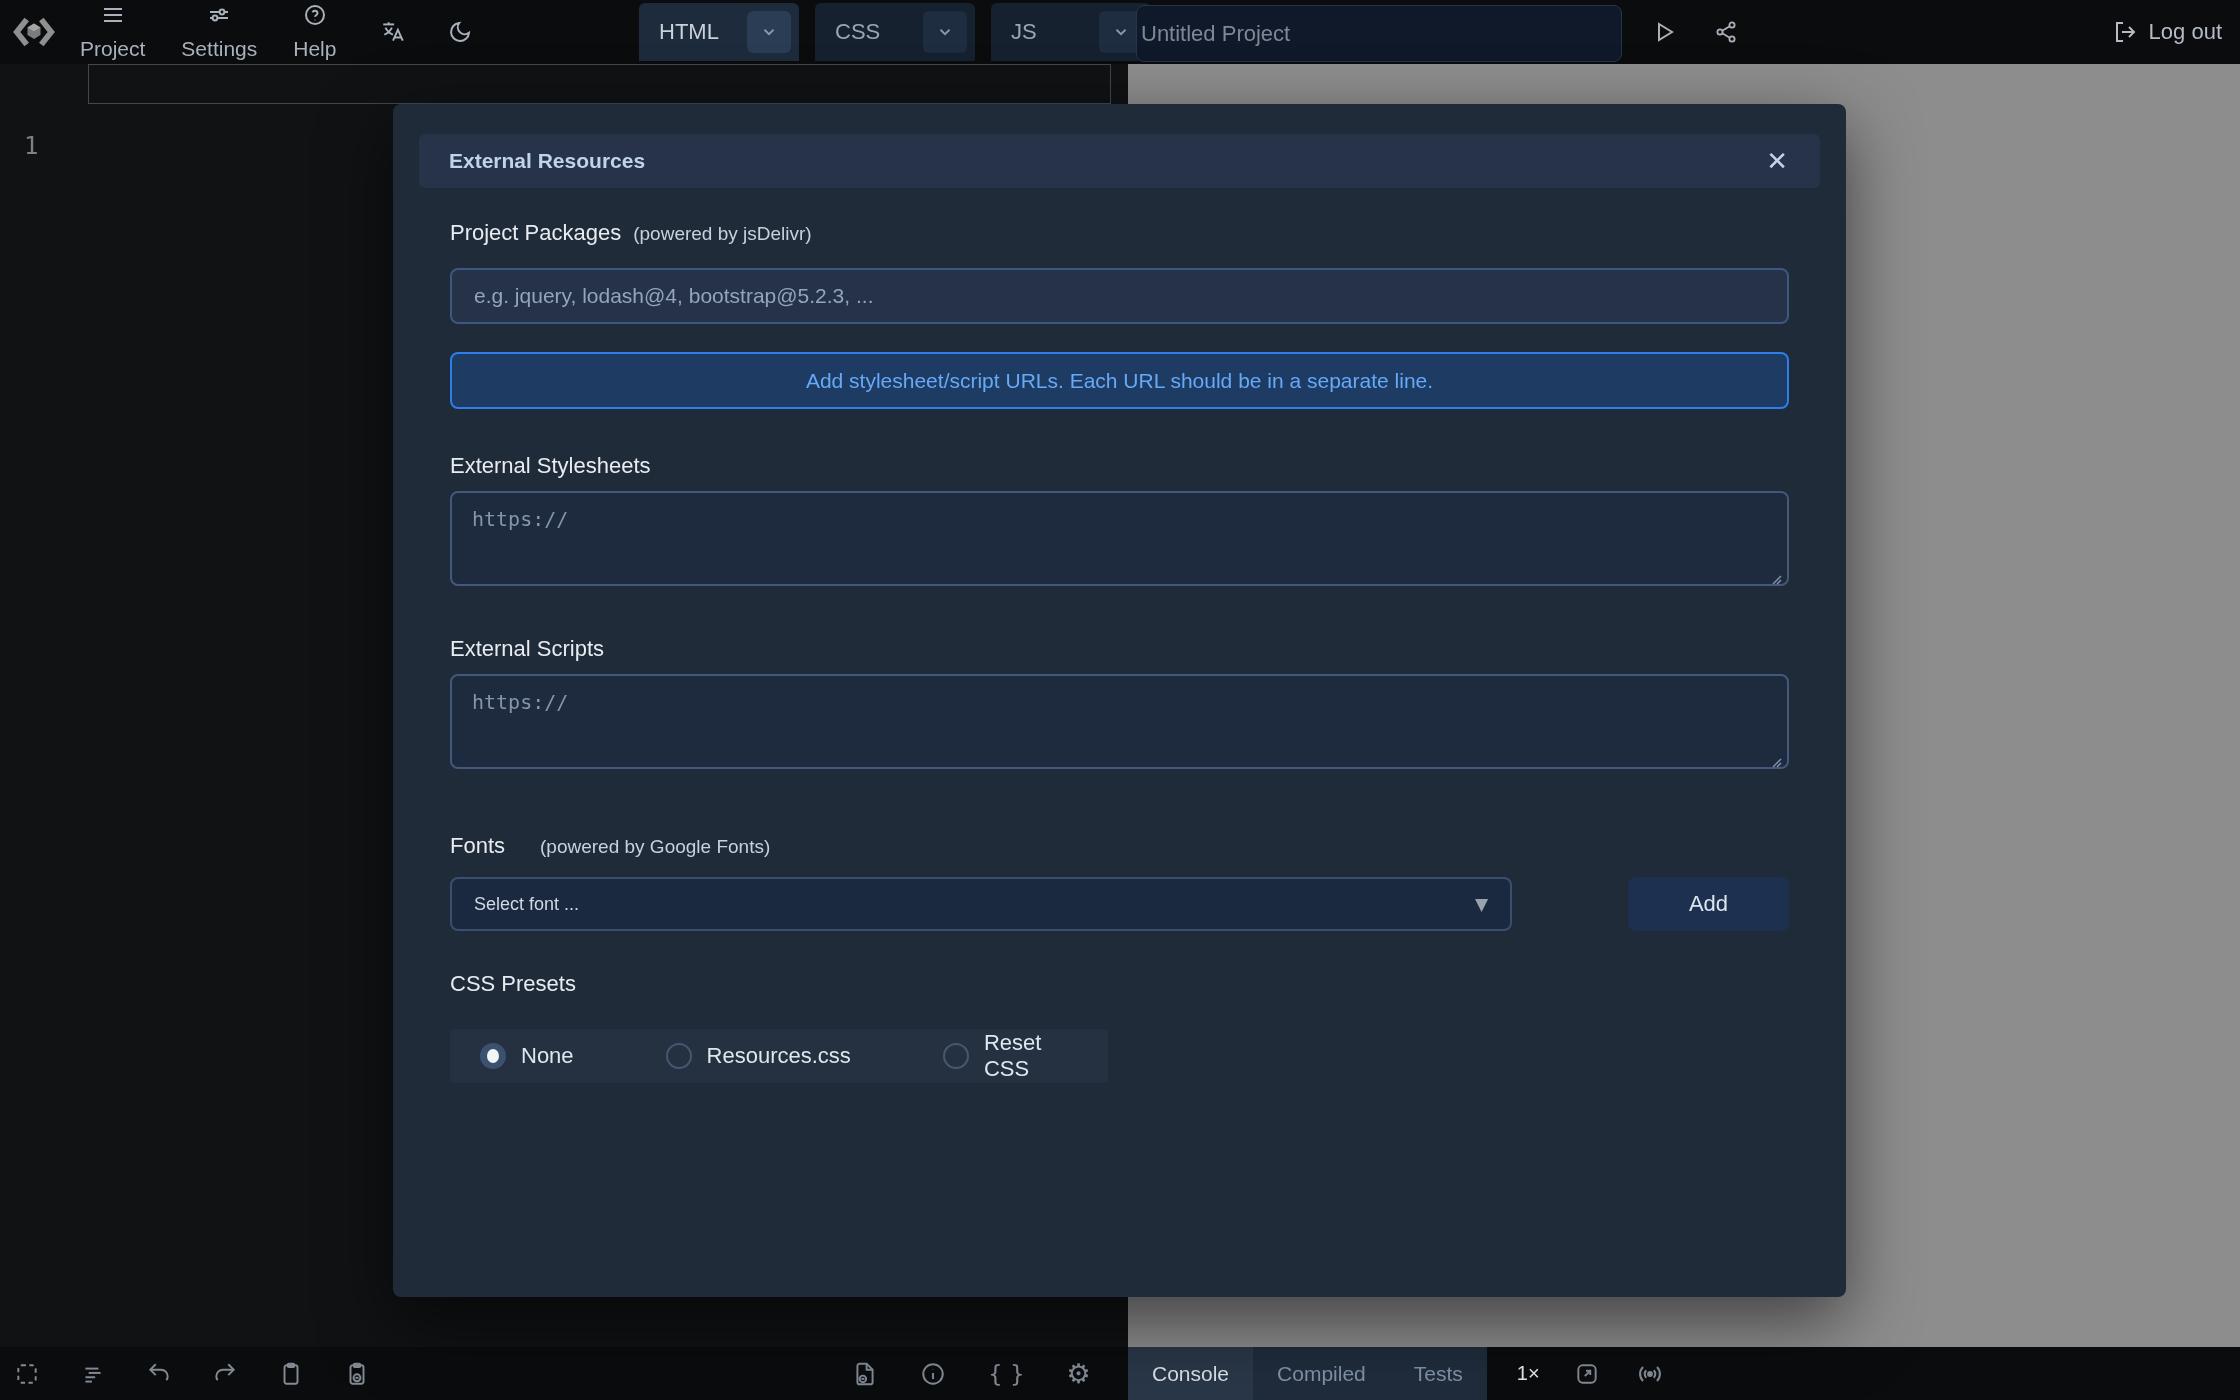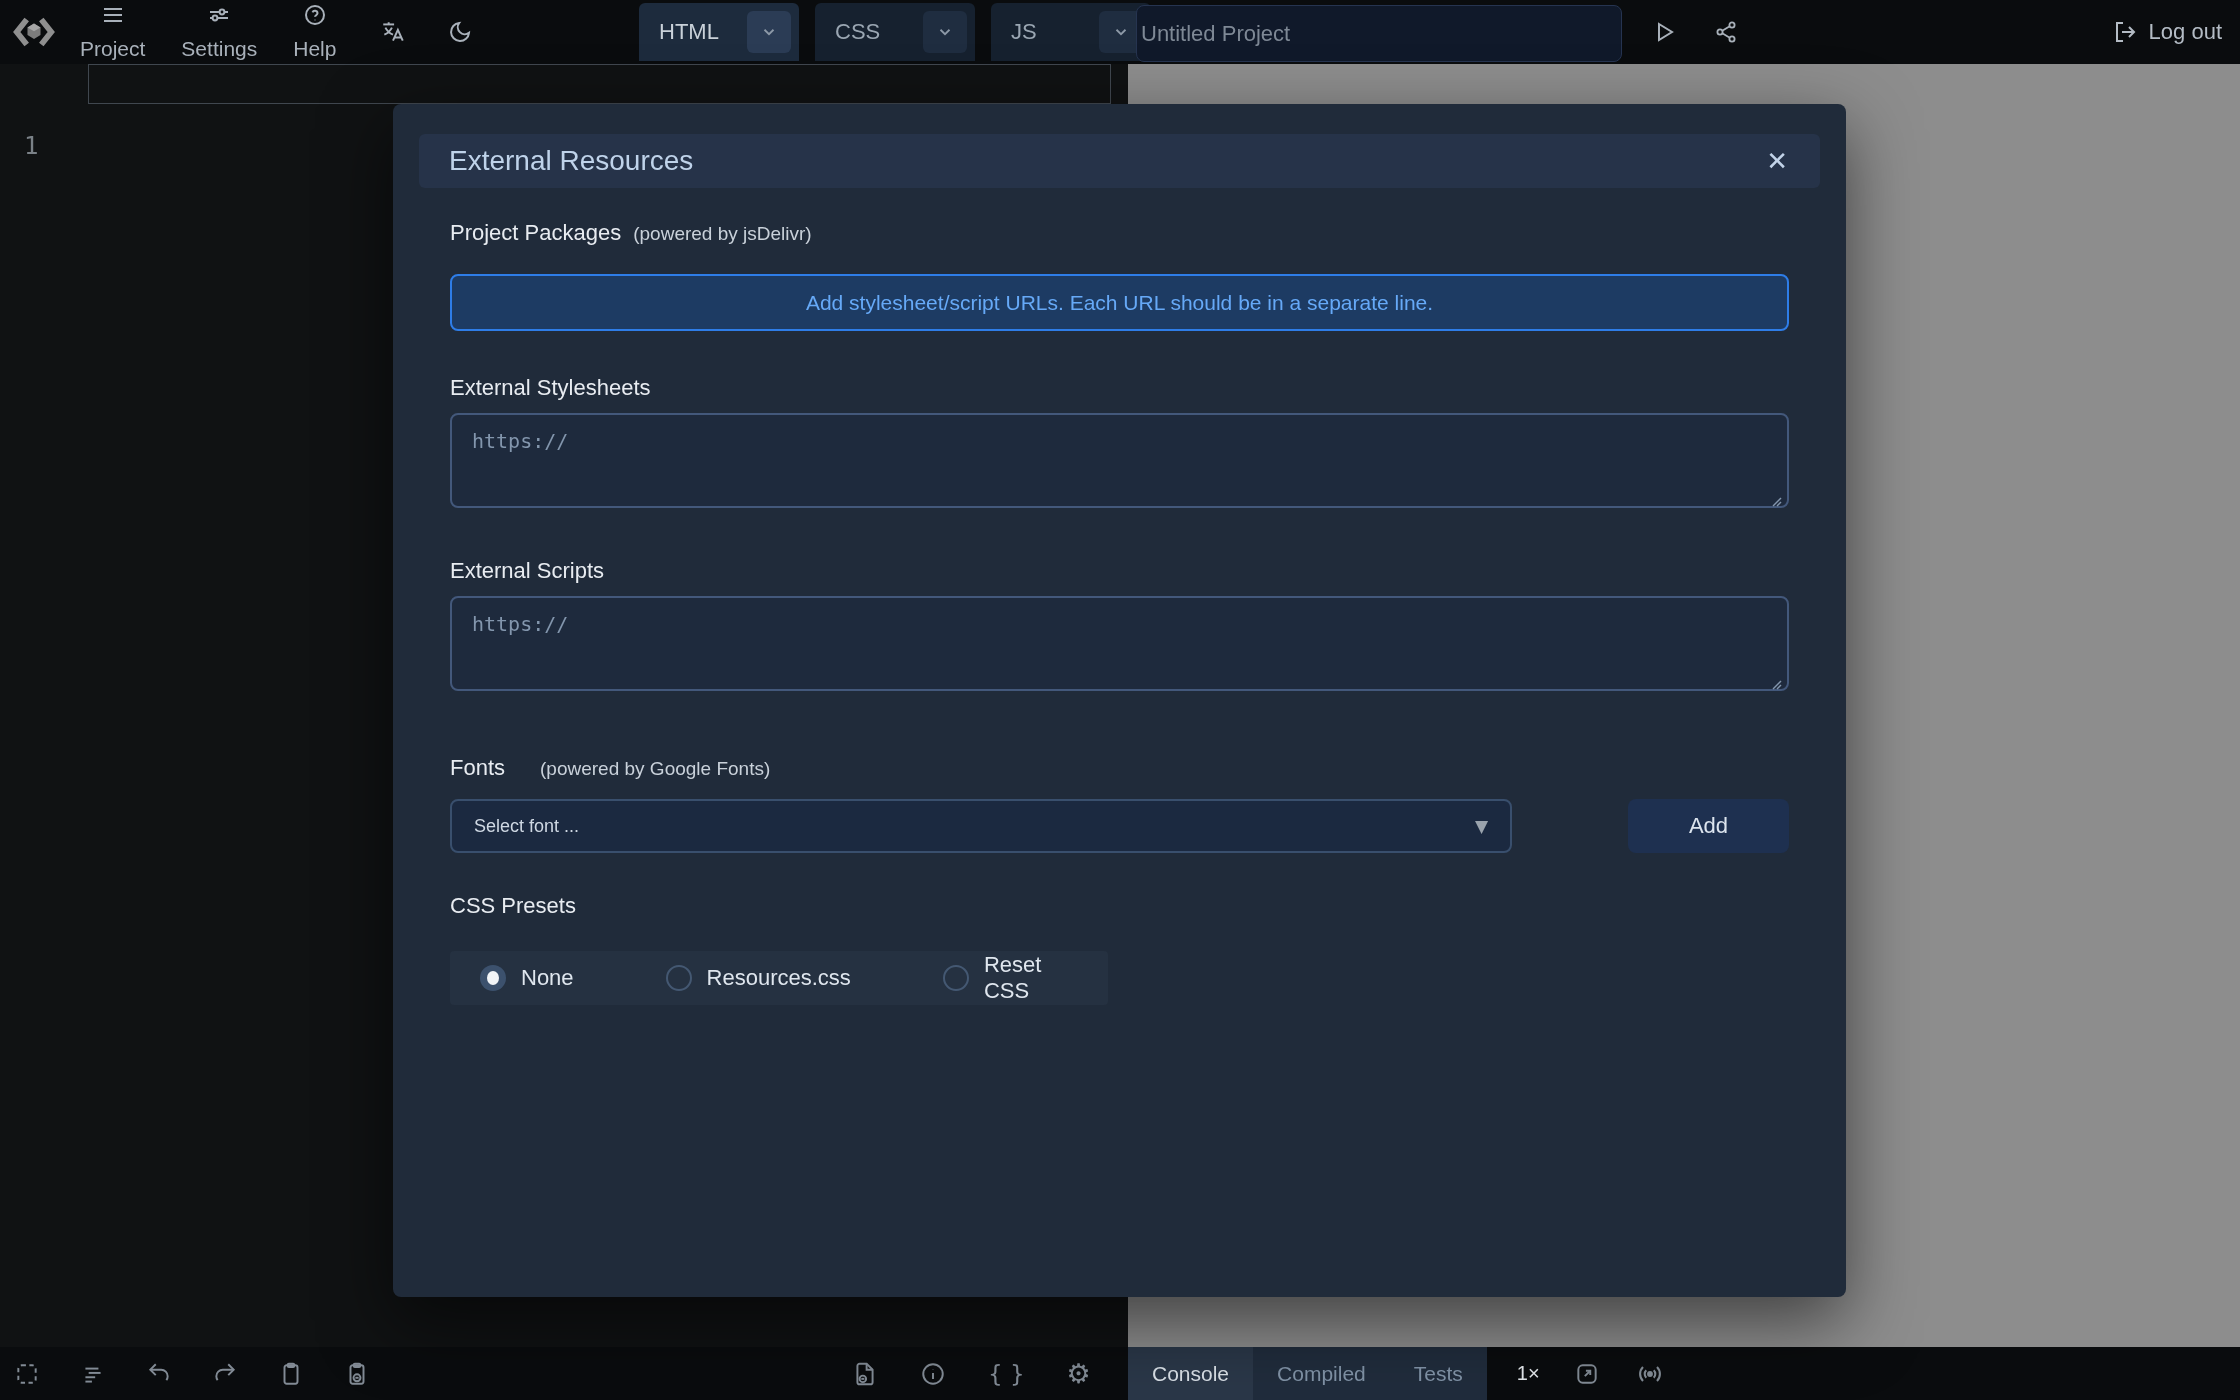--- a/index.html
+++ b/index.html
@@ -53,21 +53,21 @@
   .bb-tab:not(.active) { background:#202c3c; color:#8092a6; }
   .zoom-label { color:#e3e7eb; font-size:20px; margin-left:30px; }
   .braces-glyph { font-size:23px; color:#828b95; font-family:"DejaVu Sans", sans-serif; }
   .gear-glyph { font-size:27px; color:#828b95; font-family:"DejaVu Sans", sans-serif; line-height:1; }
 
   
   .modal { position:absolute; left:393px; top:104px; width:1453px; height:1193px; background:#202b3a;
            border-radius:8px; box-shadow:0 24px 70px rgba(0,0,0,.55); }
   .modal-header { position:relative; margin:30px 26px 0; height:54px; background:#263349; border-radius:6px;
                   display:flex; align-items:center; justify-content:space-between; padding:0 24px 0 30px; }
-  .modal-title { font-size:28px; color:#bfd3ea; font-weight:400; }
+  .modal-title { font-size:21px; color:#bfd3ea; font-weight:700; }
   .modal-close { background:none; border:none; color:#c2d3e8; font-size:26px; cursor:pointer;
                  font-family:"DejaVu Sans", sans-serif; padding:4px 8px; }
   .modal-body { padding:0 57px; }
   .section-head { display:flex; align-items:baseline; gap:12px; }
   .section-label { font-size:22px; color:#e8ecf1; }
   .section-hint { font-size:19px; color:#c9d1da; }
   .mt-search { margin-top:32px; }
   .search-input { margin-top:22px; width:100%; height:56px; background:#263247; border:2px solid #3b5880;
                   border-radius:8px; color:#cdd7e4; font-family:inherit; font-size:21px; padding:0 22px; outline:none; }
   .search-input::placeholder { color:#93a5bc; }
@@ -325,20 +325,21 @@
       <button class="modal-close">
         <span>✕</span>
       </button>
     </div>
 
     <div class="modal-body">
       <div class="section-head mt-search">
         <span class="section-label">Project Packages</span>
         <span class="section-hint">(powered by jsDelivr)</span>
       </div>
+      <input class="search-input" type="text" placeholder="e.g. jquery, lodash@4, bootstrap@5.2.3, ..." style="">
 
       <div class="info-banner">
         <span>Add stylesheet/script URLs. Each URL should be in a separate line.</span>
       </div>
 
       <div class="section-head mt-stylesheets">
         <span class="section-label">External Stylesheets</span>
       </div>
       <div class="ta-wrap">
         <textarea class="url-textarea" placeholder="https://" style=""></textarea>

